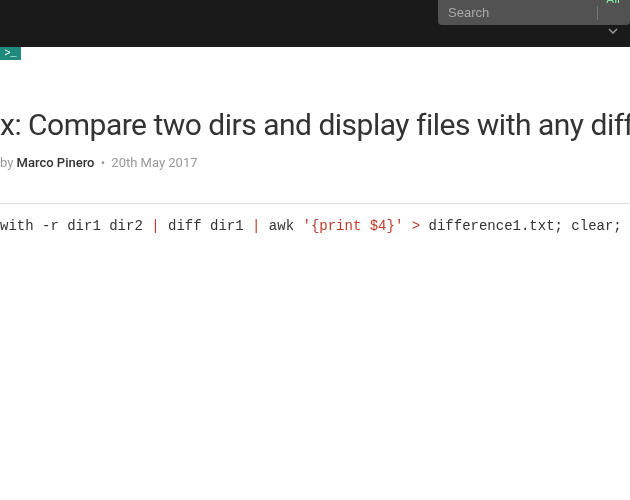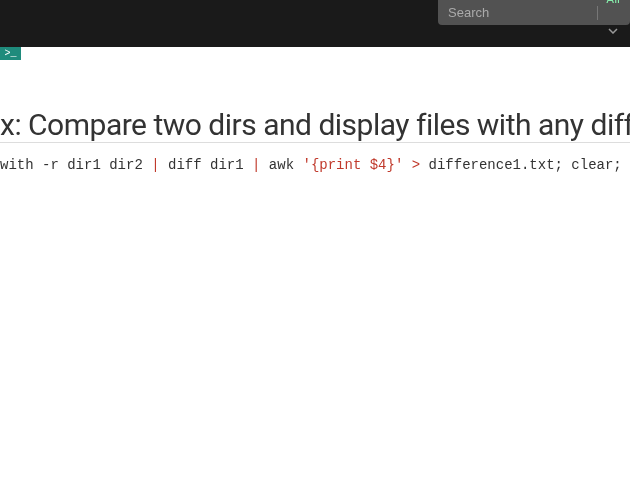--- a/index.html
+++ b/index.html
@@ -149,14 +149,17 @@
 </div>
 
 <div class="tab-bar">
   <div class="active-tab">
     <span>&gt;_</span>
   </div>
 </div>
 
 <div class="content">
   <h1 class="title">x: Compare two dirs and display files with any diffe</h1>
+  <div class="meta">
+    <span class="by">by </span><span class="author">Marco Pinero</span><span class="dot"> • </span><span class="date">20th May 2017</span>
+  </div>
   <div class="code-block"><span> with -r dir1 dir2 </span><span class="code-pipe">|</span><span> diff dir1 </span><span class="code-pipe">|</span><span> awk </span><span class="code-string">'{print $4}'</span><span> </span><span class="code-redirect">&gt;</span><span> difference1.txt; clear; cat d</span></div>
 </div>
 
 </body></html>

